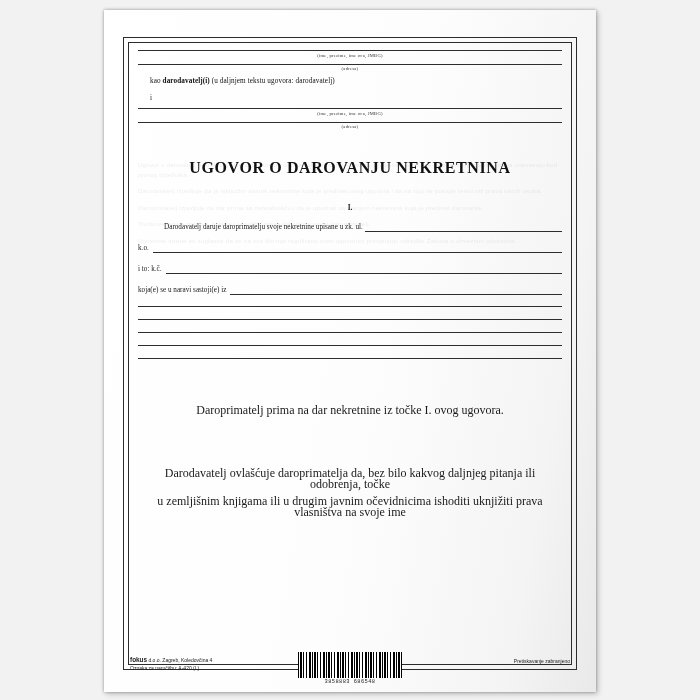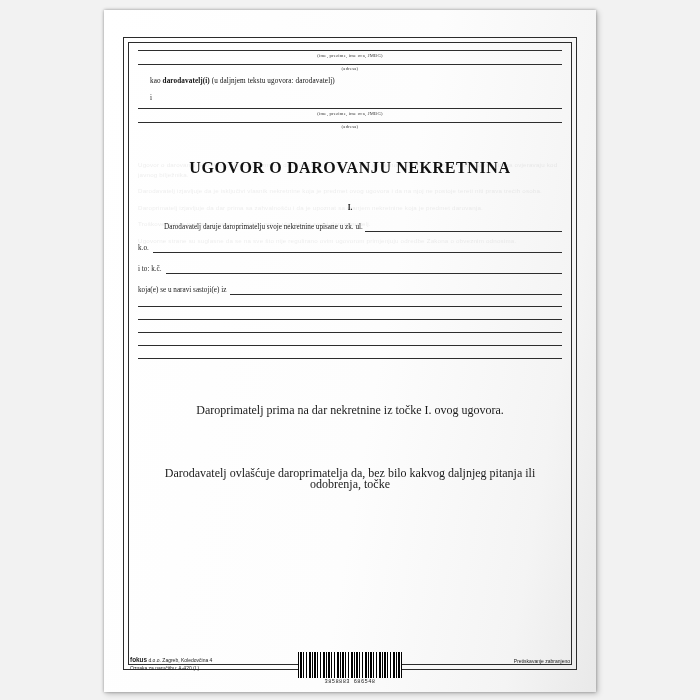--- a/index.html
+++ b/index.html
@@ -304,20 +304,21 @@
         <div class="rule"></div>
       </div>
 
       <div class="spacer-md"></div>
 
       <div class="para">Daroprimatelj prima na dar nekretnine iz točke I. ovog ugovora.</div>
 
       <div class="spacer-lg"></div>
 
       <div class="para">Darodavatelj ovlašćuje daroprimatelja da, bez bilo kakvog daljnjeg pitanja ili odobrenja, točke</div>
+      <div class="para">u zemljišnim knjigama ili u drugim javnim očevidnicima ishoditi uknjižiti prava vlasništva na svoje ime</div>
 
     </div>
 
     <div class="footer">
       <div class="footer-left">
         <div>
           <span class="brand">fokus</span>
           <span>d.o.o. Zagreb, Koledovčina 4</span>
         </div>
         <div>Oznaka za naručitbu: A-420 (L)</div>

